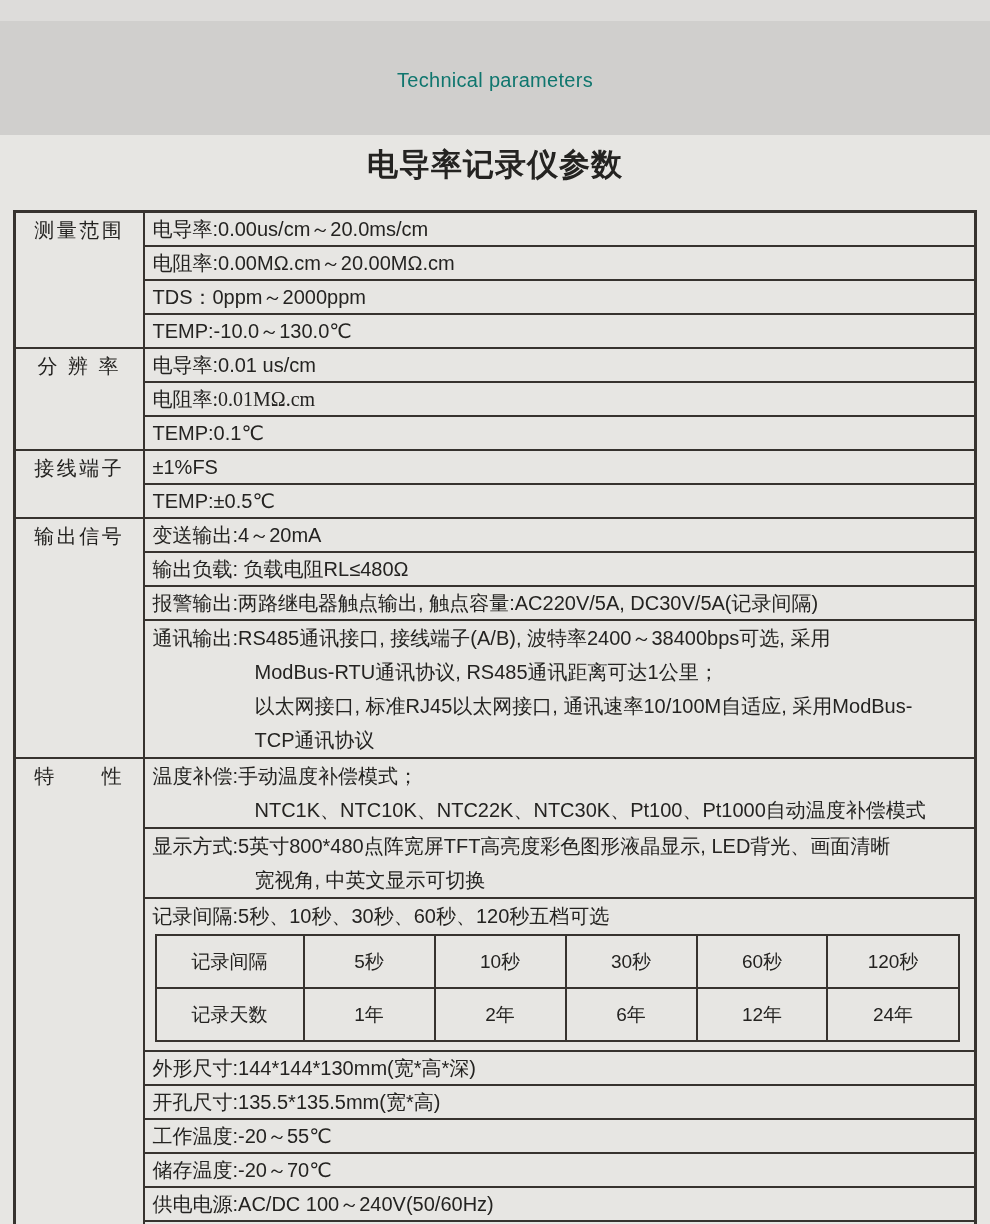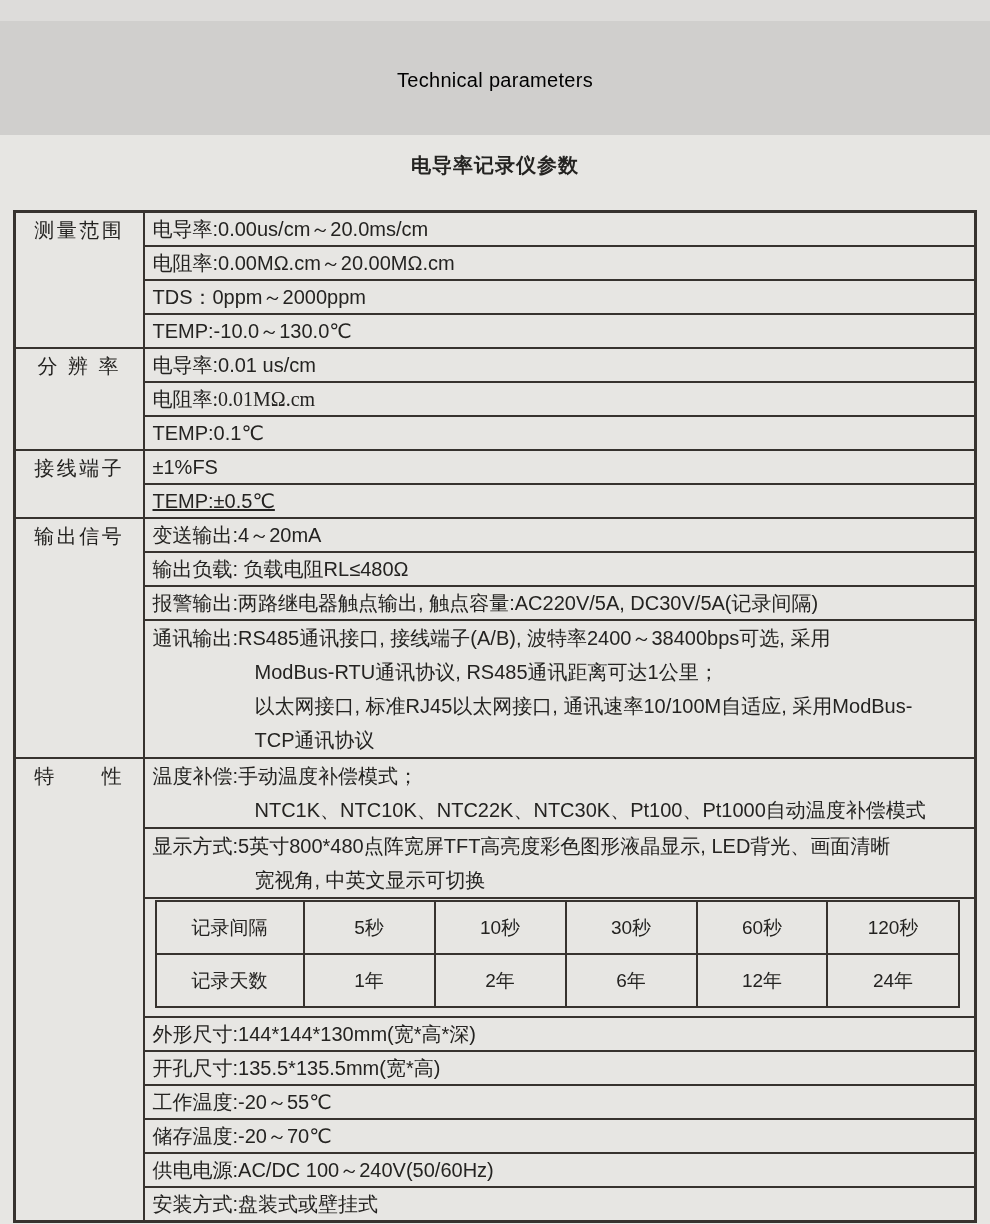--- a/index.html
+++ b/index.html
@@ -20,24 +20,24 @@
   }
   .top-strip{height:21px;background:var(--strip-bg);}
   .banner{
     height:114px;background:var(--banner-bg);
     display:flex;flex-direction:column;align-items:center;justify-content:center;
   }
   .banner-title{
     font-size:52px;font-weight:bold;letter-spacing:3px;line-height:1.05;margin-top:2px;
   }
   .banner-sub{
-    font-size:20px;color:#000000;margin-top:4px;letter-spacing:0.3px;
+    font-size:20px;color:#0f766e;margin-top:4px;letter-spacing:0.3px;
   }
   .section-title{
-    text-align:center;font-size:20px;font-weight:bold;
+    text-align:center;font-size:31px;font-weight:bold;
     margin-top:15px;height:30px;line-height:30px;letter-spacing:1px;
   }
   .spec-wrap{margin:30px 13px 0 13px;}
   table.spec{
     width:964px;border-collapse:collapse;table-layout:fixed;
     border:3px solid var(--border);
   }
   table.spec td{border:2px solid var(--border);}
   .label-cell{
     width:129px;vertical-align:top;text-align:center;
@@ -109,21 +109,21 @@
             <div class="line">TEMP:0.1℃</div>
           </td>
         </tr>
         <tr>
           <td class="label-cell" rowspan="2">接线端子</td>
           <td class="value-cell single" style="height: 32px;">
             <div class="line">±1%FS</div>
           </td>
         </tr>
         <tr>
-          <td class="value-cell single" style="height: 32px; text-decoration: underline;">
+          <td class="value-cell single" style="height: 32px;">
             <div class="line">TEMP:±0.5℃</div>
           </td>
         </tr>
         <tr>
           <td class="label-cell" rowspan="4">输出信号</td>
           <td class="value-cell single" style="height: 32px;">
             <div class="line">变送输出:4～20mA</div>
           </td>
         </tr>
         <tr>
@@ -152,20 +152,21 @@
           </td>
         </tr>
         <tr>
           <td class="value-cell" style="height: 68px;">
             <div class="line">显示方式:5英寸800*480点阵宽屏TFT高亮度彩色图形液晶显示, LED背光、画面清晰</div>
             <div class="line cont">宽视角, 中英文显示可切换</div>
           </td>
         </tr>
         <tr>
           <td class="value-cell">
+            <div class="line">记录间隔:5秒、10秒、30秒、60秒、120秒五档可选</div>
             <table class="sub">
               <colgroup>
                 <col style="width: 147px;">
                 <col style="width: 130px;">
                 <col style="width: 130px;">
                 <col style="width: 130px;">
                 <col style="width: 130px;">
                 <col style="width: 130px;">
               </colgroup>
               <tbody>

